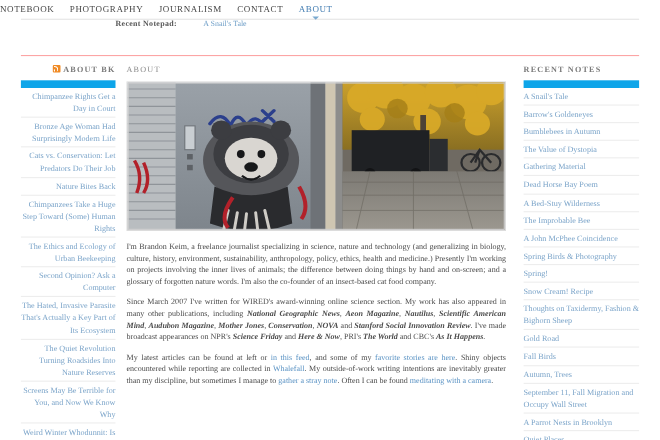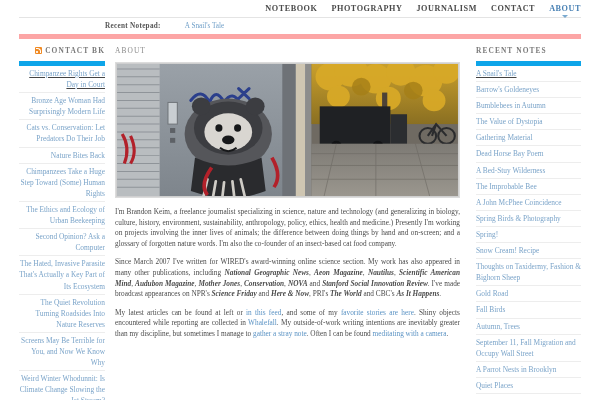--- a/index.html
+++ b/index.html
@@ -20,26 +20,24 @@
   #page {
     position: relative;
     width: 600px; height: 400px;
     background: #ffffff;
   }
 
   
   #topnav {
     height: 17px;
     display: flex;
-    justify-content: flex-end;
     align-items: center;
     padding-right: 19px;
     gap: 14px;
     background: #ffffff;
-    font-weight: bold;
   }
   .nav-item {
     font-family: "Liberation Serif", serif;
     font-size: 8.2px;
     letter-spacing: 0.55px;
     color: #4a4a4a;
     text-decoration: none;
     white-space: nowrap;
     position: relative;
   }
@@ -51,24 +49,23 @@
     margin-left: -3px;
     border-left: 3px solid transparent;
     border-right: 3px solid transparent;
     border-top: 3px solid #7aa9cf;
   }
 
   
   #notepad-bar {
     margin: 0 19px;
     border-top: 1px solid #e4e4e4;
-    border-bottom: 5px solid #fca5a5;
-    height: 22px;
+    border-bottom: 1px solid #fca5a5;
+    height: 34px;
     display: flex;
-    align-items: center;
     padding-left: 86px;
   }
   #notepad-label {
     font-family: "Liberation Serif", serif;
     font-size: 7.2px;
     font-weight: bold;
     color: #555;
     letter-spacing: 0.3px;
   }
   #notepad-link {
@@ -121,21 +118,21 @@
     left: 1.3px; bottom: 1.3px;
     width: 3.6px; height: 3.6px;
     border: 1px solid #fff;
     border-left: 0; border-bottom: 0;
     border-radius: 0 3.6px 0 0;
   }
 
   
   ul.linklist { list-style: none; margin: 0; padding: 0; }
   ul.linklist li { border-bottom: 1px solid #ededed; }
-  ul.linklist li:first-child { border-top: 5px solid #0ea5e9; text-decoration: underline; }
+  ul.linklist li:first-child { border-top: 7px solid #0ea5e9; }
   ul.linklist a {
     display: block;
     font-family: "Liberation Serif", serif;
     font-size: 7.4px;
     line-height: 11.1px;
     color: #7ba4c9;
     text-decoration: none;
     padding: 2px 0 2px 0;
   }
   .col-left ul.linklist a { text-align: right; }
@@ -184,21 +181,21 @@
   <div id="notepad-bar">
     <span id="notepad-label">Recent Notepad:</span>
     <a id="notepad-link" href="#">A Snail's Tale</a>
   </div>
 
   <div id="columns">
 
     <aside class="col-left">
       <h2 class="widget-title right-align">
         <span class="rss-icon"></span>
-        <span>CONTACT BK</span>
+        <span>ABOUT BK</span>
       </h2>
       <ul class="linklist" id="left-list">
           <li>
             <a href="#">Chimpanzee Rights Get a Day in Court</a>
           </li>
           <li>
             <a href="#">Bronze Age Woman Had Surprisingly Modern Life</a>
           </li>
           <li>
             <a href="#">Cats vs. Conservation: Let Predators Do Their Job</a>

